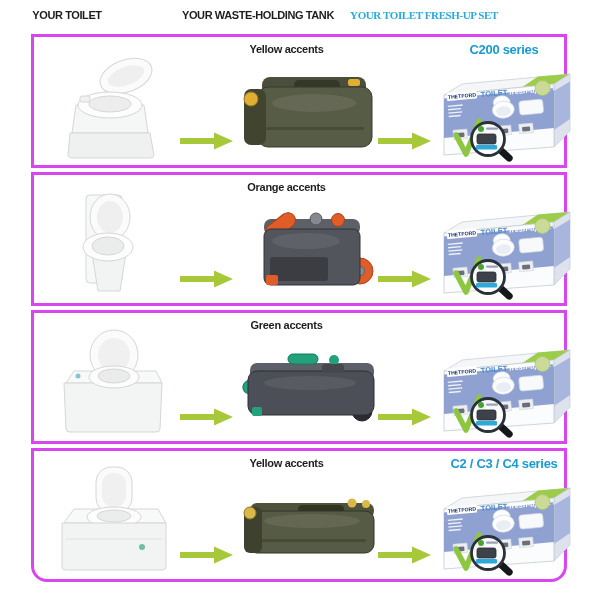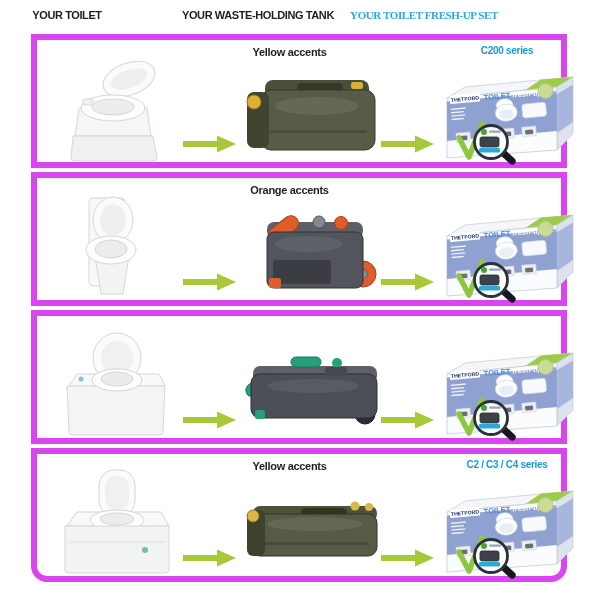--- a/index.html
+++ b/index.html
@@ -5,29 +5,29 @@
   html,body{margin:0;padding:0;background:#ffffff;}
   body{width:600px;height:600px;position:relative;overflow:hidden;
        font-family:"Liberation Sans",sans-serif;}
   .hdr{position:absolute;top:9px;height:16px;font-size:11px;font-weight:bold;
        letter-spacing:-0.4px;text-align:center;color:#1d1d1b;white-space:nowrap;}
   .hdr.set{color:#29a9dc;}
   .h1{left:12px;width:110px;}
   .h2{left:178px;width:160px;}
   .h3{left:344px;width:160px;font-family:Liberation Serif, serif;}
   .row{position:absolute;left:31px;width:536px;height:134px;background:#ffffff;
-       border:6px solid #d946ef;box-sizing:border-box;}
+       border:3px solid #d946ef;box-sizing:border-box;}
   .row.r1{top:34px;}
   .row.r2{top:172px;}
   .row.r3{top:310px;}
   .row.r4{top:448px;border-radius:0 0 16px 16px;}
   .accent-label{position:absolute;top:6px;left:175px;width:155px;text-align:center;
        font-size:11px;font-weight:bold;letter-spacing:-0.3px;color:#1d1d1b;white-space:nowrap;}
   .series-label{position:absolute;top:5px;left:385px;width:170px;text-align:center;
-       font-size:10px;font-weight:bold;letter-spacing:-0.3px;color:#1a9ad2;white-space:nowrap;}
+       font-size:13px;font-weight:bold;letter-spacing:-0.3px;color:#1a9ad2;white-space:nowrap;}
   svg.toilet{position:absolute;left:16px;top:12px;}
   svg.arrow-a{position:absolute;left:146px;top:93px;}
   svg.tank{position:absolute;left:202px;top:26px;}
   svg.arrow-b{position:absolute;left:344px;top:93px;}
   svg.box{position:absolute;left:396px;top:20px;}
   svg{display:block;}
   .defs-holder{position:absolute;width:0;height:0;overflow:hidden;}
 </style>
 </head>
 <body>
@@ -168,20 +168,21 @@
     </svg>
     <svg class="arrow-b" width="54" height="22" viewBox="0 0 54 22">
         <use href="#parrow"></use>
       </svg>
     <svg class="box" width="162" height="110" viewBox="0 0 162 110">
         <use href="#pbox"></use>
       </svg>
   </div>
 
   <div class="row r3">
+    <div class="accent-label">Green accents</div>
     <svg class="toilet" width="126" height="112" viewBox="0 0 126 112">
       <g stroke="#d6d6d6" stroke-width="1">
         <g>
           <ellipse cx="64" cy="30" rx="24" ry="25" fill="#fbfbfb"></ellipse>
           <ellipse cx="64" cy="30" rx="16" ry="17" fill="#f0f0f0" stroke="none"></ellipse>
         </g>
         <polygon points="16,58 112,58 106,46 24,46" fill="#f8f9f9"></polygon>
         <path d="M14,58 L112,58 L110,104 Q110,107 106,107 L20,107 Q16,107 16,104 Z" fill="#f3f4f4"></path>
         <ellipse cx="64" cy="52" rx="25" ry="11" fill="#fdfdfd"></ellipse>
         <ellipse cx="64" cy="51" rx="16" ry="7" fill="#eaebeb"></ellipse>

